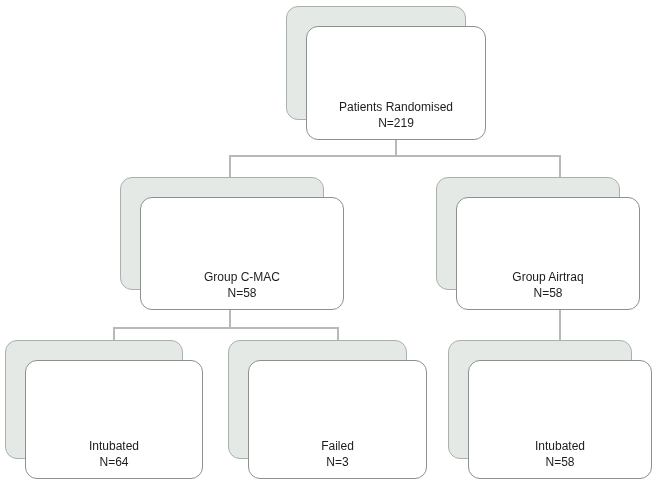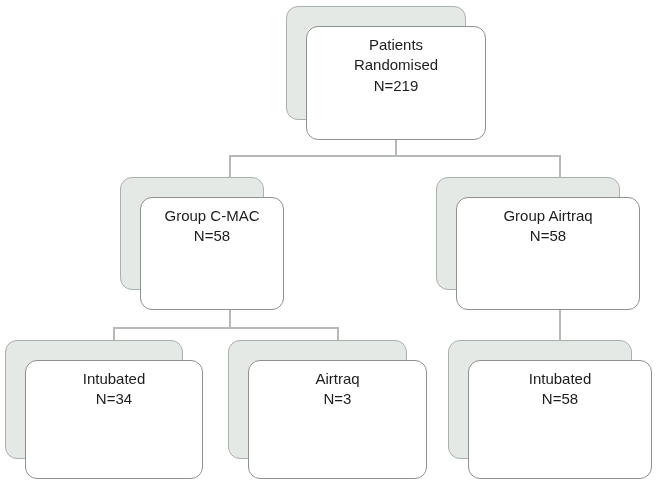--- a/index.html
+++ b/index.html
@@ -35,23 +35,23 @@
     }
     .card {
       position: absolute;
       left: 20px; top: 20px; right: 0; bottom: 0;
       background: var(--card-fill, #ffffff);
       border: 1.5px solid var(--card-border, #8d918e);
       border-radius: 12px;
       display: flex;
       flex-direction: column;
       align-items: center;
-      justify-content: flex-start;
+      justify-content: flex-end;
       text-align: center;
-      font-size: 15px;
+      font-size: 12px;
       line-height: 1.35;
       padding: 8px 6px;
     }
     .root-label { max-width: 130px; }
   </style>
 </head>
 <body>
 
 <div class="canvas">
 
@@ -77,48 +77,48 @@
   </svg>
 
   <div class="node" style="left:286px; top:6px; width:200px; height:134px;">
     <div class="shadow"></div>
     <div class="card">
       <div class="label root-label">Patients Randomised</div>
       <div class="count">N=219</div>
     </div>
   </div>
 
-  <div class="node" style="left:120px; top:177px; width:164px; height:133px;">
+  <div class="node" style="left:120px; top:177px; width:224px; height:133px;">
     <div class="shadow"></div>
     <div class="card">
       <div class="label">Group C-MAC</div>
       <div class="count">N=58</div>
     </div>
   </div>
 
   <div class="node" style="left:436px; top:177px; width:204px; height:133px;">
     <div class="shadow"></div>
     <div class="card">
       <div class="label">Group Airtraq</div>
       <div class="count">N=58</div>
     </div>
   </div>
 
   <div class="node" style="left:5px; top:340px; width:198px; height:139px;">
     <div class="shadow"></div>
     <div class="card">
       <div class="label">Intubated</div>
-      <div class="count">N=34</div>
+      <div class="count">N=64</div>
     </div>
   </div>
 
   <div class="node" style="left:228px; top:340px; width:199px; height:139px;">
     <div class="shadow"></div>
     <div class="card">
-      <div class="label">Airtraq</div>
+      <div class="label">Failed</div>
       <div class="count">N=3</div>
     </div>
   </div>
 
   <div class="node" style="left:448px; top:340px; width:204px; height:139px;">
     <div class="shadow"></div>
     <div class="card">
       <div class="label">Intubated</div>
       <div class="count">N=58</div>
     </div>

